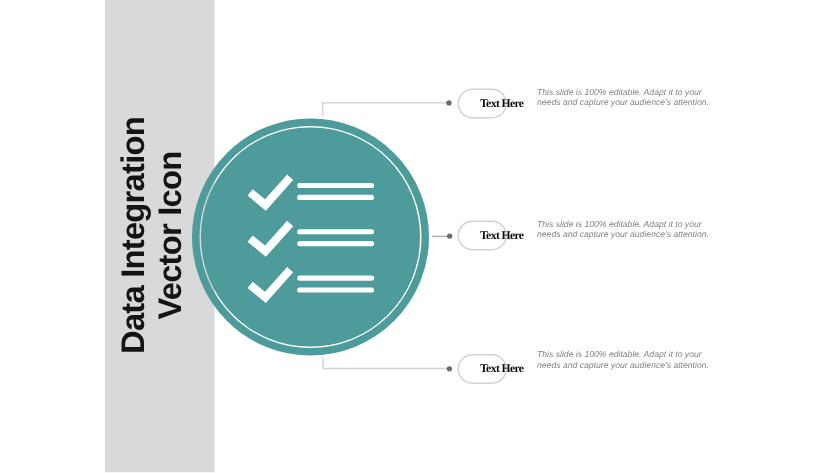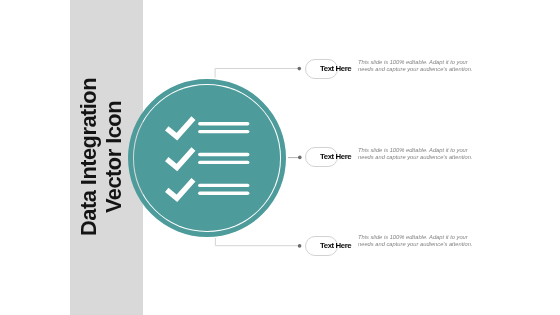--- a/index.html
+++ b/index.html
@@ -30,21 +30,21 @@
   .icon-svg{position:absolute;left:0;top:0;}
 
   
   .connectors{position:absolute;left:0;top:0;width:560px;height:315px;}
 
   
   .item{position:absolute;left:0;top:0;width:560px;height:315px;}
   .pill{position:absolute;border:0.8px solid #d2d2d2;border-radius:11px;background:#fff;
         box-sizing:border-box;width:32.5px;height:20.1px;}
   .pill-label{position:absolute;text-align:left;font-weight:bold;font-size:7.8px;
-        letter-spacing:-0.42px;color:#0a0a0a;white-space:nowrap;line-height:1;}
+        letter-spacing:-0.42px;color:#0a0a0a;white-space:nowrap;line-height:1;font-family:Liberation Serif, serif;}
   .desc{position:absolute;font-style:italic;font-size:5.75px;color:#838383;
         line-height:6.9px;width:118px;}
 
   #i1 .pill{left:305.2px;top:58.8px}
   #i1 .pill-label{left:320.0px;top:64.8px}
   #i1 .desc{left:357.6px;top:58.6px}
   #i2 .pill{left:305.4px;top:147.1px}
   #i2 .pill-label{left:320.2px;top:153.1px}
   #i2 .desc{left:357.6px;top:146.9px}
   #i3 .pill{left:305.4px;top:235.9px}

